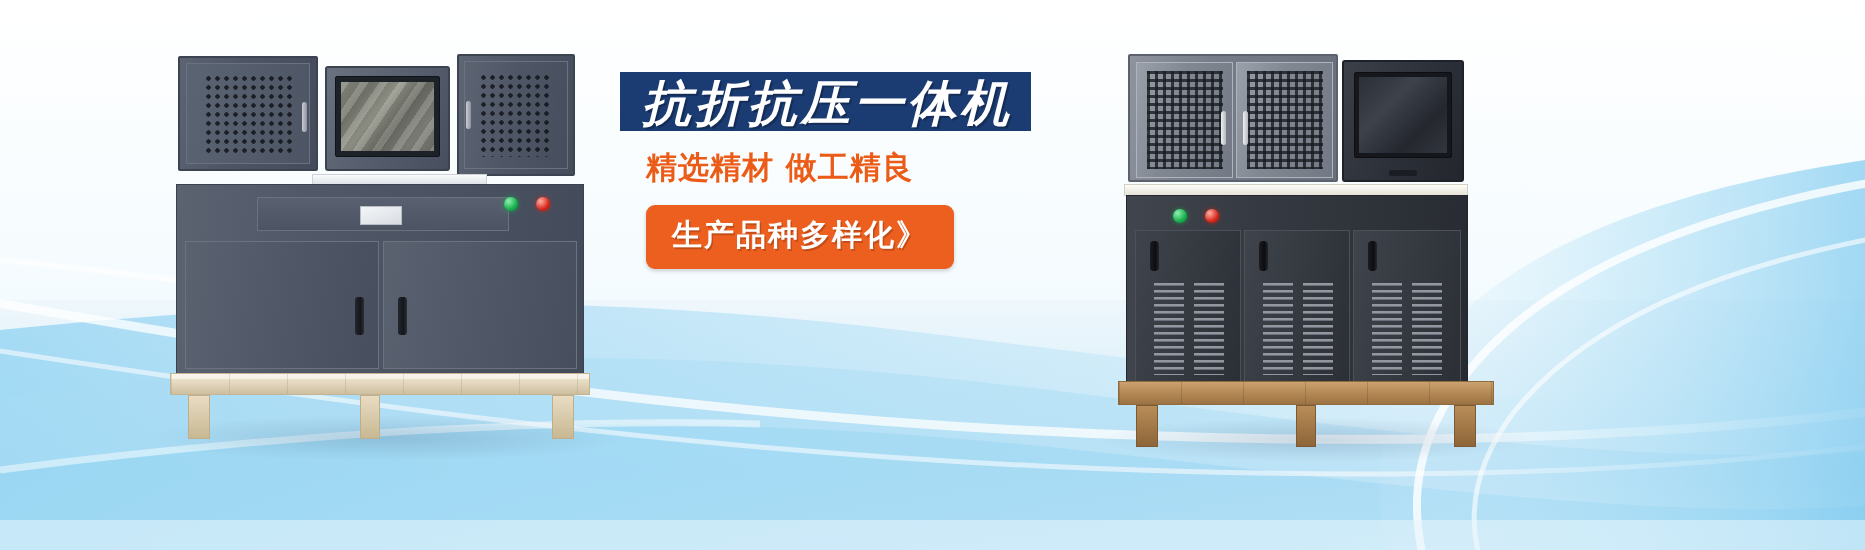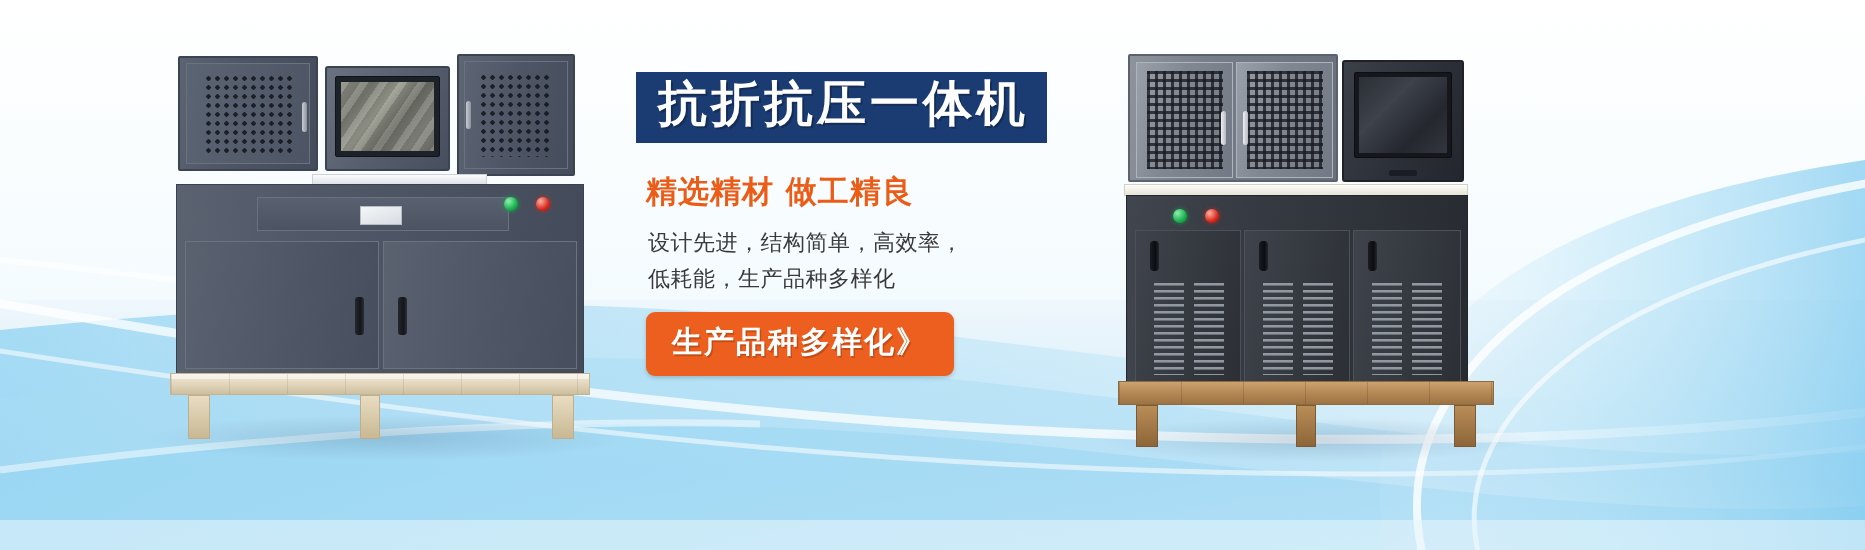--- a/index.html
+++ b/index.html
@@ -17,31 +17,32 @@
   
   .bgwaves { position:absolute; inset:0; pointer-events:none; }
 
   
   .textblock {
     position:absolute; left:620px; top:72px; width:450px; z-index:40;
   }
   .title-bar {
     display:inline-block;
     background:#1b3c73;
-    padding:7px 18px 13px 22px;
-    margin-left:16px;
+    padding:7px 18px 1px 22px;
+    margin-left:0;
+    font-style:italic;
   }
   .title-bar .t {
     font-size:49px; line-height:1.04; font-weight:bold; color:#ffffff;
     letter-spacing:4px;
     text-shadow: 2px 2px 0 rgba(0,0,0,0.25);
     white-space:nowrap;
   }
   .sub1 {
-    margin-top:28px; margin-left:26px;
+    margin-top:16px; margin-left:26px;
     font-size:31px; font-weight:bold; color:#eb5c18;
     letter-spacing:1px; white-space:nowrap;
     text-shadow: 1.5px 1.5px 0 rgba(255,255,255,0.85);
   }
   .sub2 {
     margin-top:8px; margin-left:26px;
     font-size:31px; font-weight:bold; color:#1b3c73;
     letter-spacing:1px; white-space:nowrap;
     text-shadow: 1.5px 1.5px 0 rgba(255,255,255,0.85);
   }
@@ -435,22 +436,18 @@
     <div class="footR legR1"></div>
     <div class="footR legR2"></div>
     <div class="footR legR3"></div>
   </div>
 
   <div class="textblock">
     <div class="title-bar">
       <div class="t">抗折抗压一体机</div>
     </div>
     <div class="sub1">精选精材 做工精良</div>
-    <div class="desc">
-      <div>设计先进，结构简单，高效率，</div>
-      <div>低耗能，生产品种多样化</div>
-    </div>
     <div class="cta">
       <span>生产品种多样化》</span>
     </div>
   </div>
 
 </div>
 
 </body></html>

